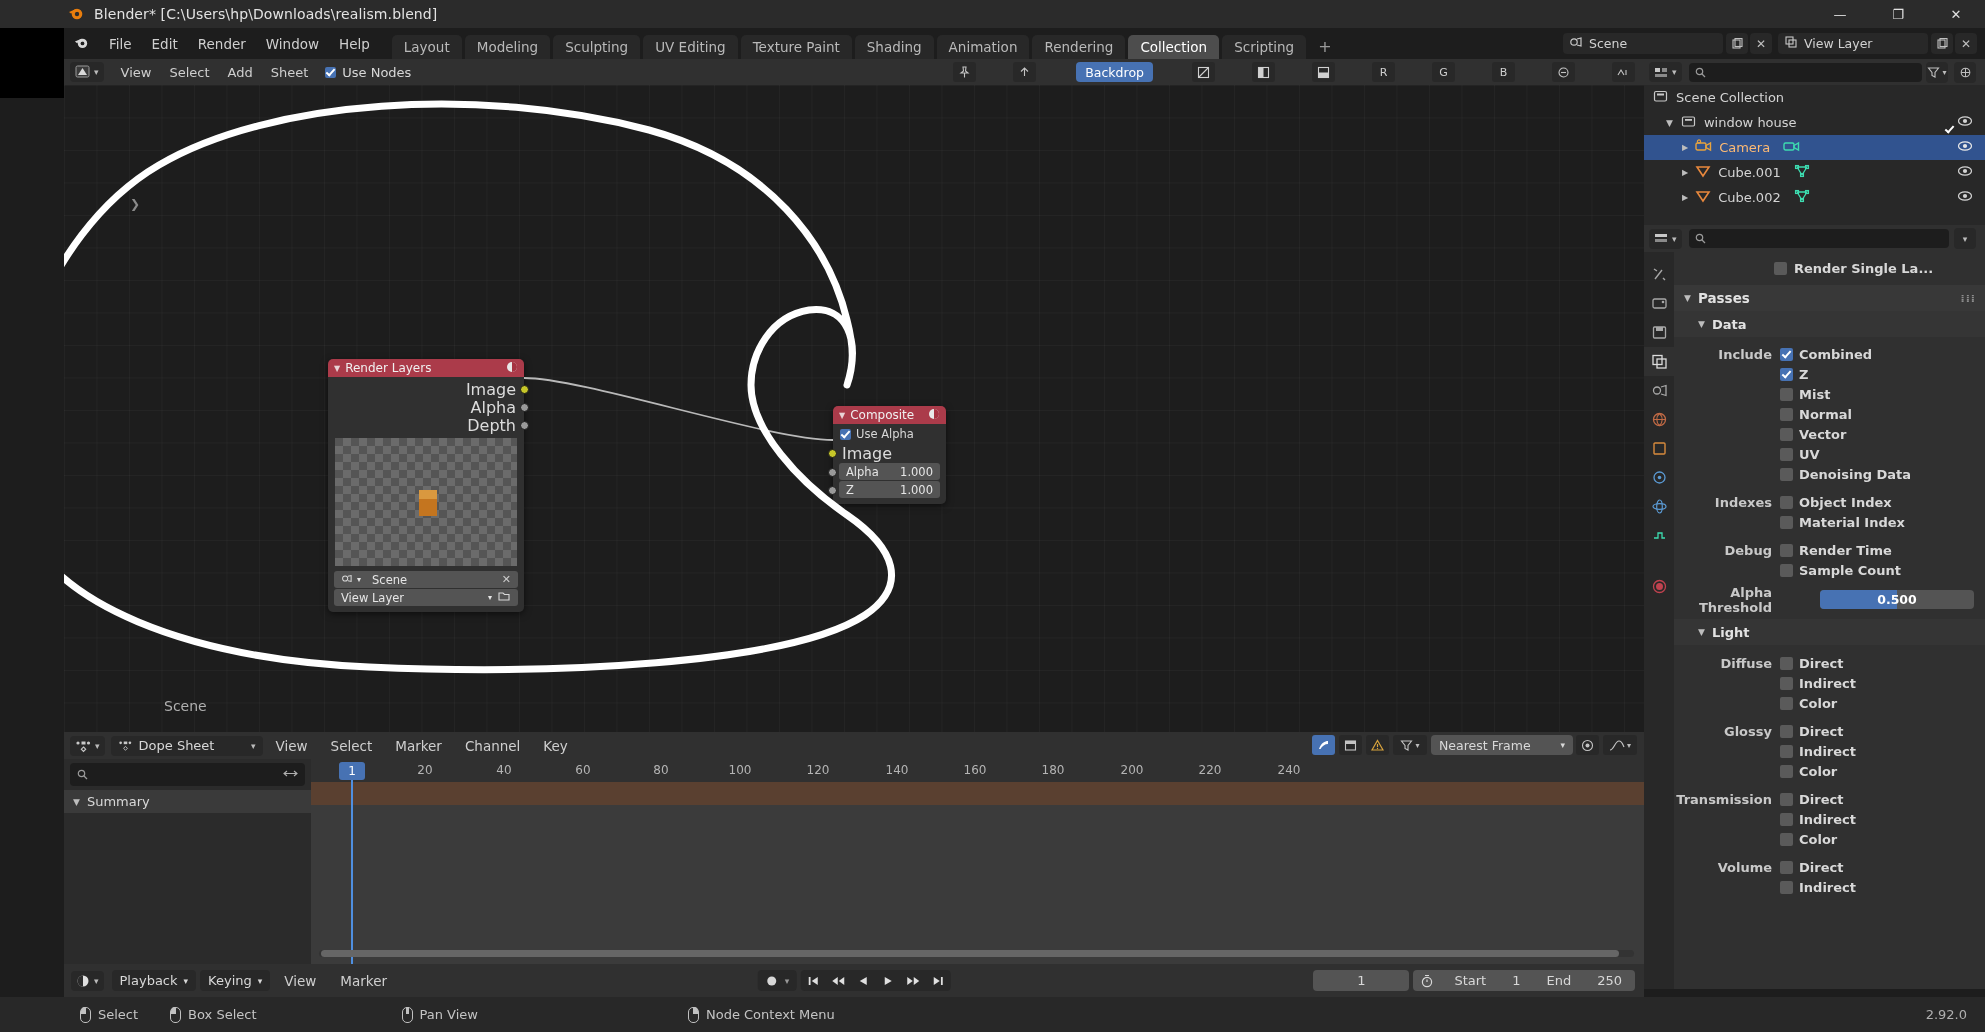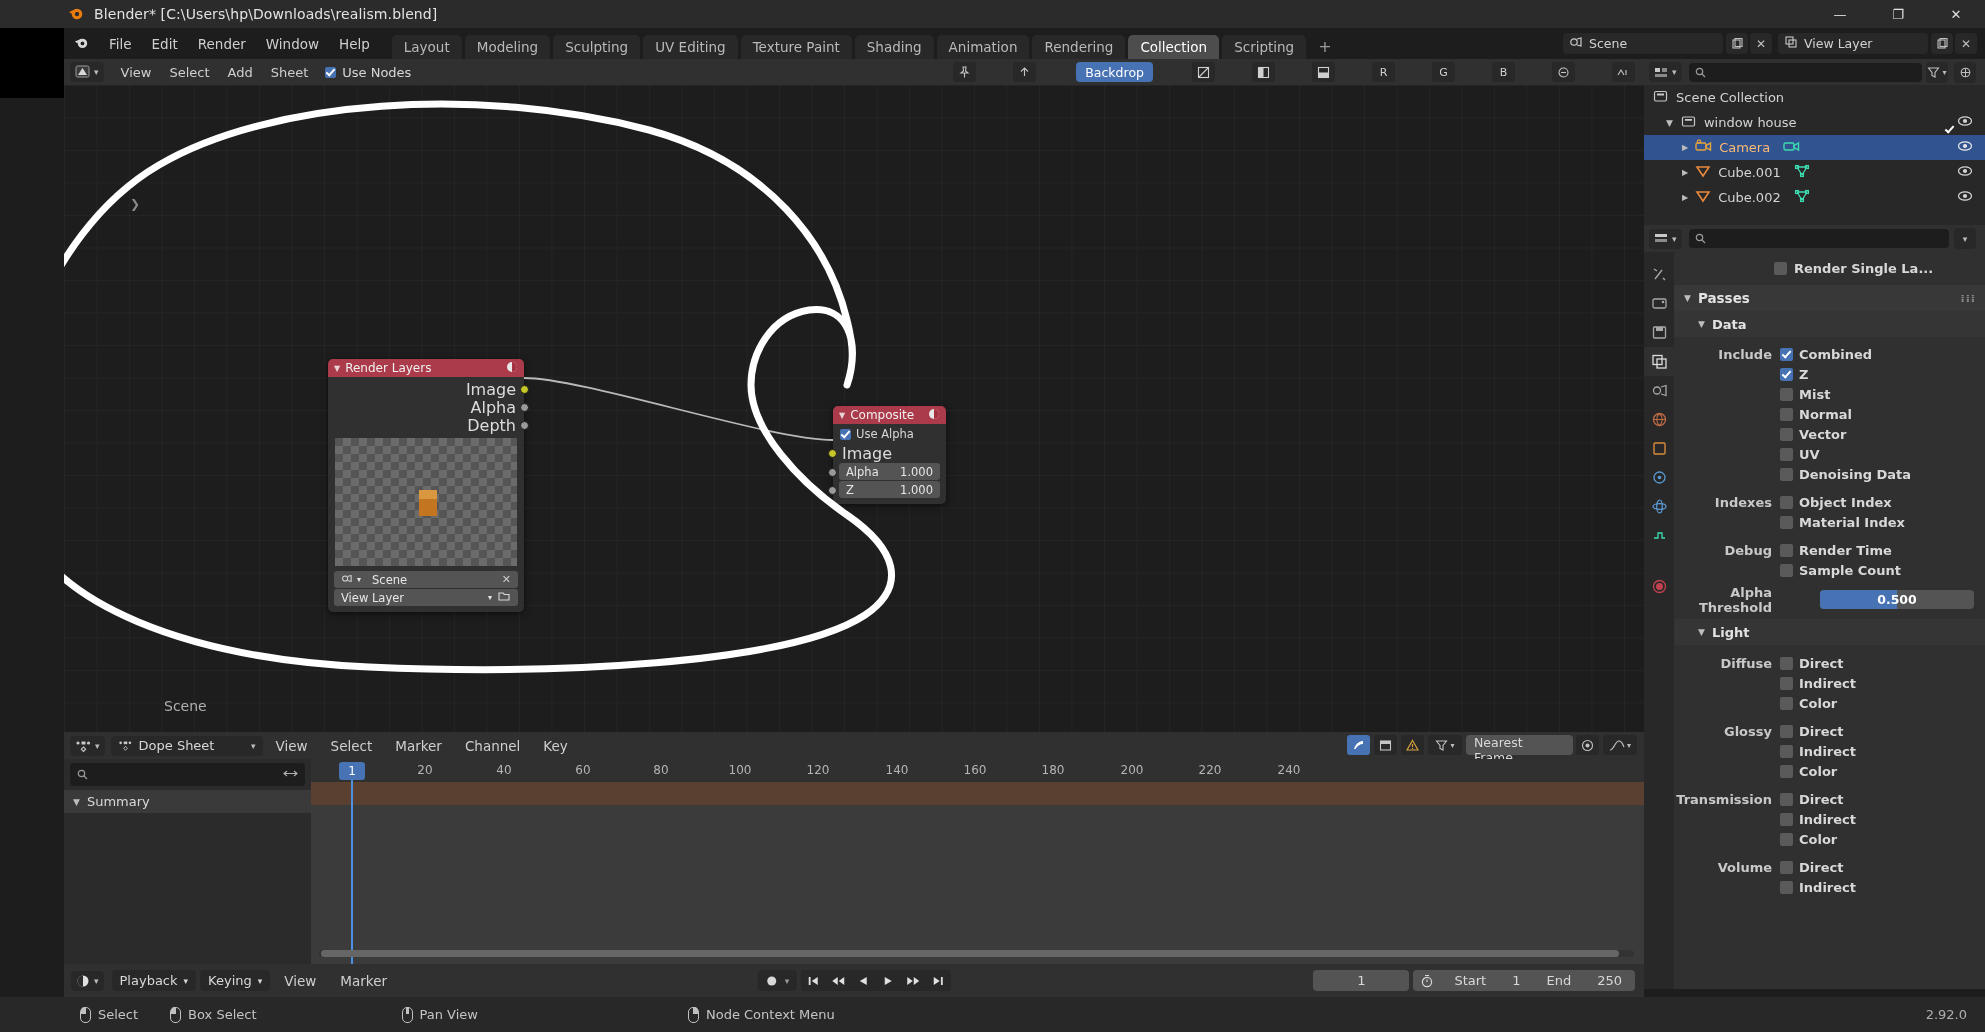--- a/index.html
+++ b/index.html
@@ -924,21 +924,21 @@
               <path d="M6.5 5 v3" stroke="#d8a33d" stroke-width="1.2"></path>
               <circle cx="6.5" cy="9.5" r="0.7" fill="#d8a33d"></circle>
             </svg>
         </div>
         <div class="icon-btn" style="width:34px;">
           <svg width="13" height="13" viewBox="0 0 13 13">
               <path d="M1.5 2 h10 L8 6.5 V11 L5 9.5 V6.5 Z" fill="none" stroke="#c4c4c4" stroke-width="1.1"></path>
             </svg>
           <span style="font-size:8px;color:#bbb;margin-left:2px;">▾</span>
         </div>
-        <div class="dd-box" style="width:107px;flex-direction:column;">
+        <div class="dd-box" style="width:142px;">
           <span>Nearest Frame</span>
           <span style="margin-left:auto;font-size:9px;">▾</span>
         </div>
         <div class="icon-btn">
           <svg width="13" height="13" viewBox="0 0 13 13">
               <circle cx="6.5" cy="6.5" r="5" fill="none" stroke="#c4c4c4" stroke-width="1.1"></circle>
               <circle cx="6.5" cy="6.5" r="2" fill="#c4c4c4"></circle>
             </svg>
         </div>
         <div class="icon-btn" style="width:34px;">

